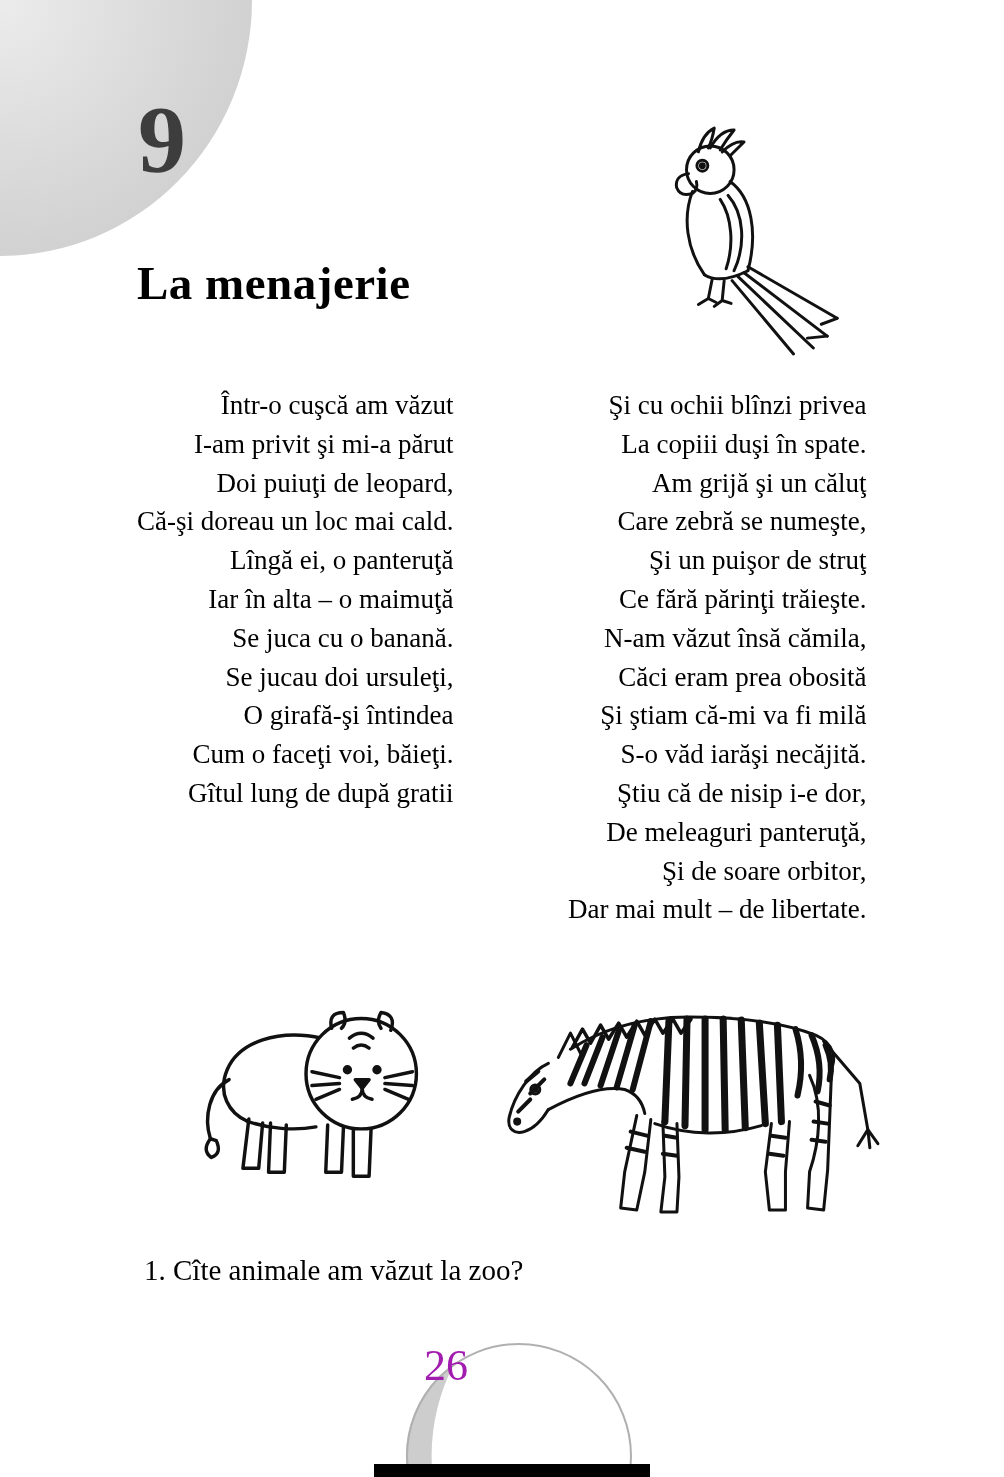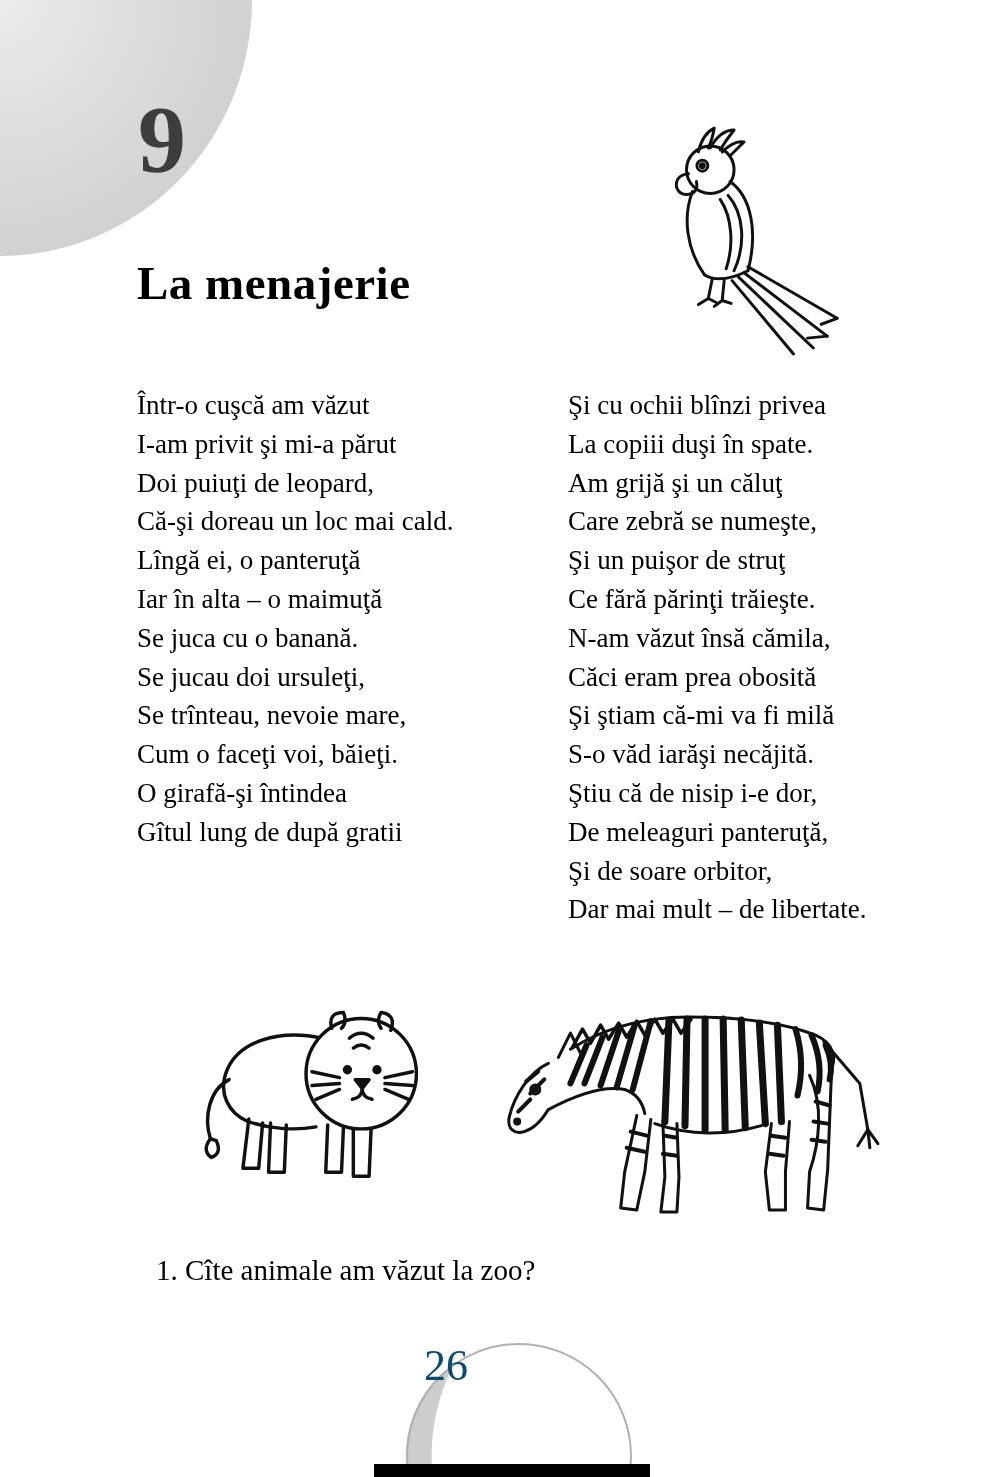--- a/index.html
+++ b/index.html
@@ -34,35 +34,36 @@
     font-size: 47px;
     font-weight: bold;
     letter-spacing: 0.5px;
   }
   .poem-col {
     position: absolute;
     top: 386px;
     font-size: 27px;
     line-height: 38.8px;
     white-space: nowrap;
+    text-align: right;
   }
   .poem-col.left  { left: 137px; }
   .poem-col.right { left: 568px; }
   .question {
     position: absolute;
-    left: 156px; top: 1254px;
+    left: 144px; top: 1254px;
     font-size: 29px;
   }
   .page-number {
     position: absolute;
     left: 0; top: 1340px;
     width: 892px;
     text-align: center;
     font-size: 44px;
-    color: #0c4a6e;
+    color: #a21caf;
   }
   .illustration { position: absolute; }
   .illu-parrot { left: 633px; top: 122px;  width: 218px; height: 242px; }
   .illu-lion   { left: 182px; top: 983px;  width: 250px; height: 207px; }
   .illu-zebra  { left: 478px; top: 970px;  width: 422px; height: 258px; }
   .bottom-ring {
     position: absolute;
     left: 393px; top: 1336px;
     width: 252px; height: 141px;
   }
@@ -109,23 +110,22 @@
 
   <div class="poem-col left">
       <div class="poem-line">Într-o cuşcă am văzut</div>
       <div class="poem-line">I-am privit şi mi-a părut</div>
       <div class="poem-line">Doi puiuţi de leopard,</div>
       <div class="poem-line">Că-şi doreau un loc mai cald.</div>
       <div class="poem-line">Lîngă ei, o panteruţă</div>
       <div class="poem-line">Iar în alta – o maimuţă</div>
       <div class="poem-line">Se juca cu o banană.</div>
       <div class="poem-line">Se jucau doi ursuleţi,</div>
-      <div class="poem-line">Se trînteau, nevoie mare,</div>
+      <div class="poem-line">O girafă-şi întindea</div>
       <div class="poem-line">Cum o faceţi voi, băieţi.</div>
-      <div class="poem-line">O girafă-şi întindea</div>
       <div class="poem-line">Gîtul lung de după gratii</div>
     </div>
   <div class="poem-col right">
       <div class="poem-line">Şi cu ochii blînzi privea</div>
       <div class="poem-line">La copiii duşi în spate.</div>
       <div class="poem-line">Am grijă şi un căluţ</div>
       <div class="poem-line">Care zebră se numeşte,</div>
       <div class="poem-line">Şi un puişor de struţ</div>
       <div class="poem-line">Ce fără părinţi trăieşte.</div>
       <div class="poem-line">N-am văzut însă cămila,</div>

